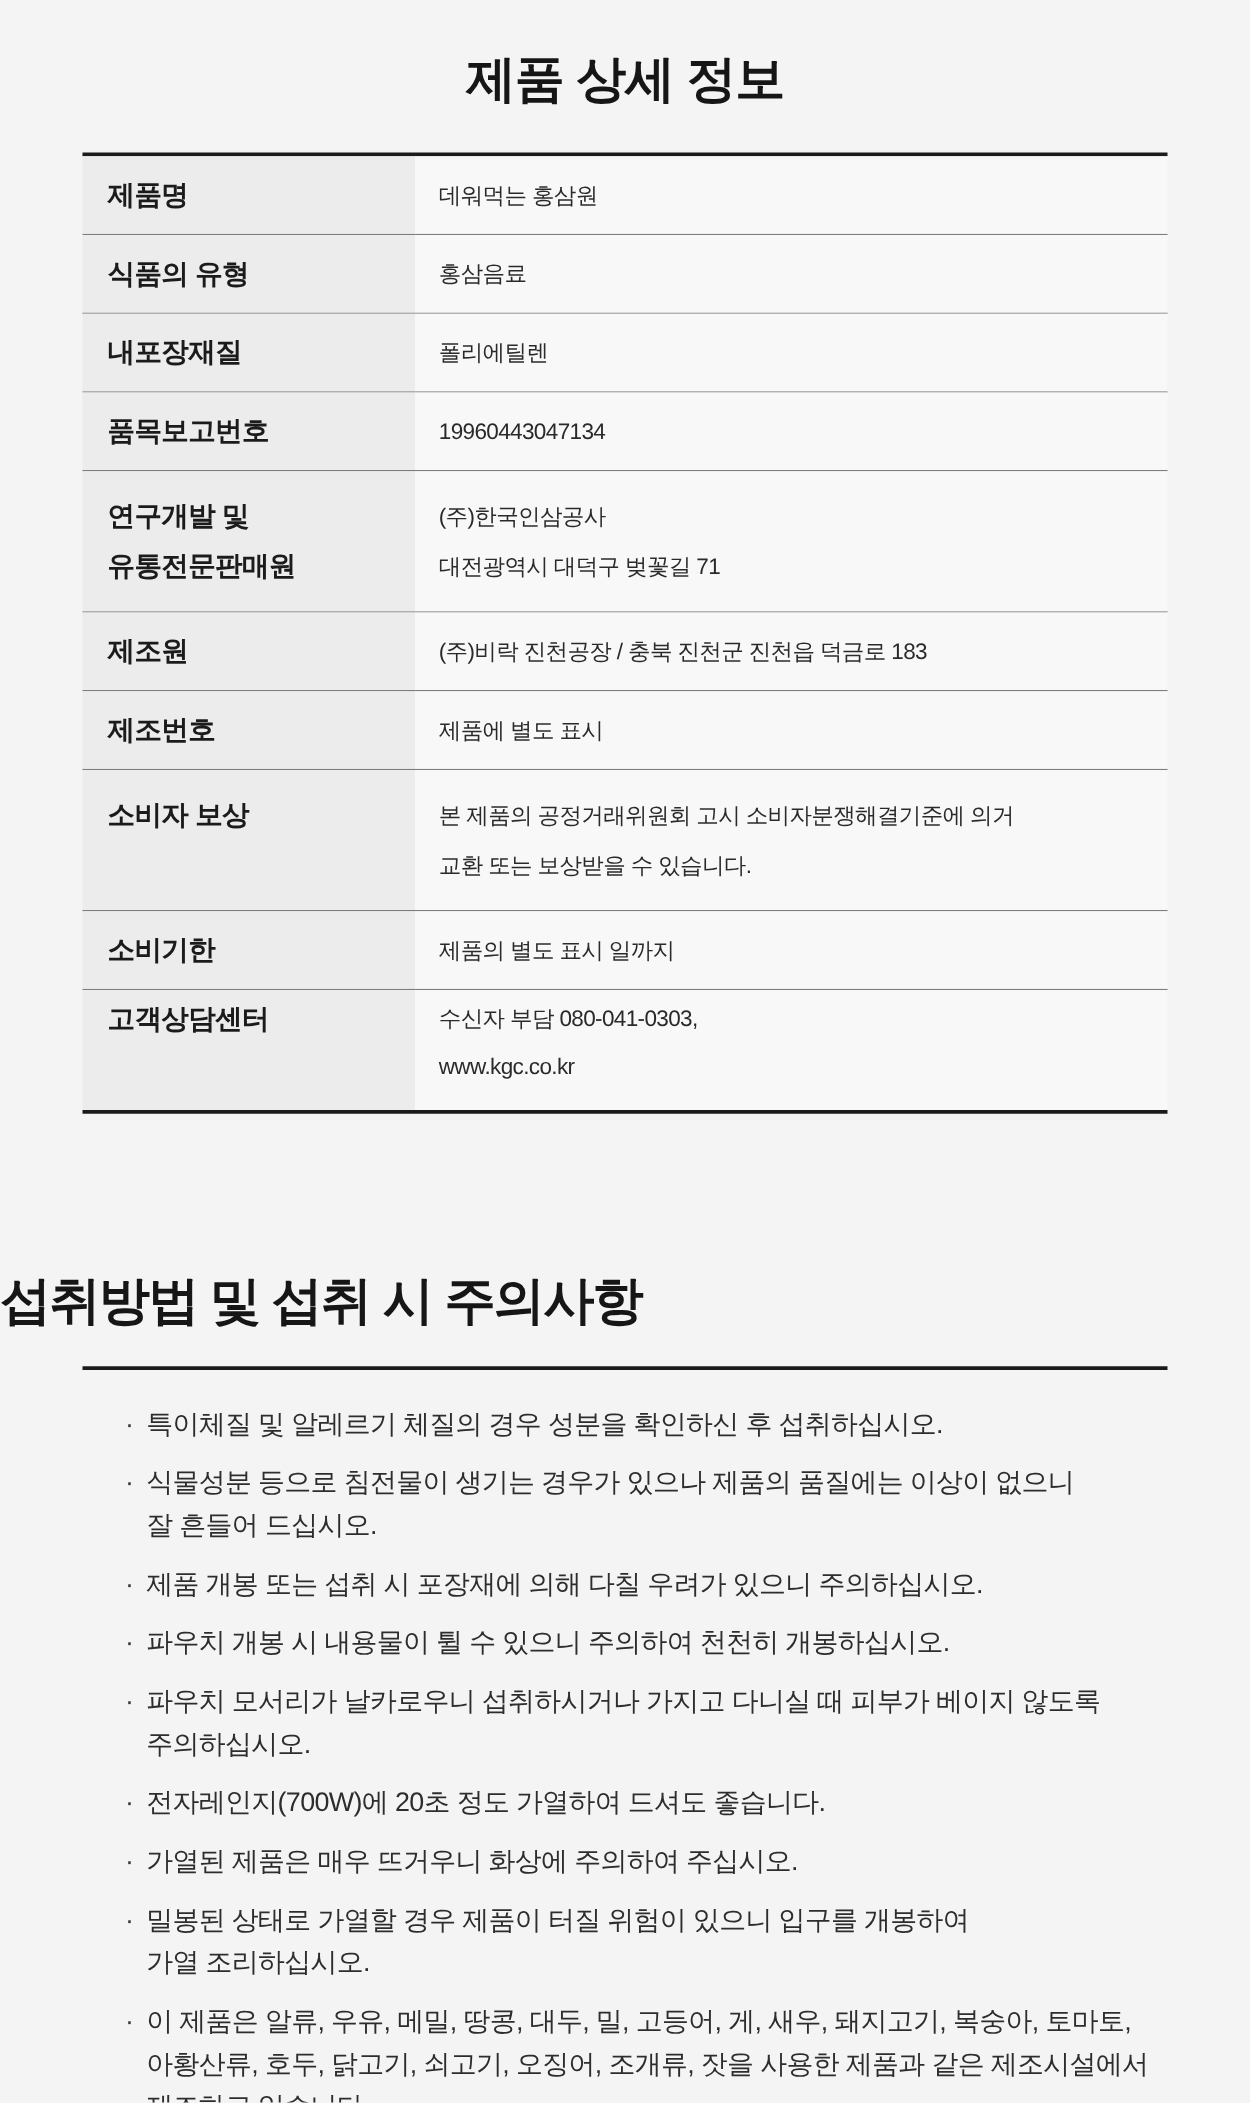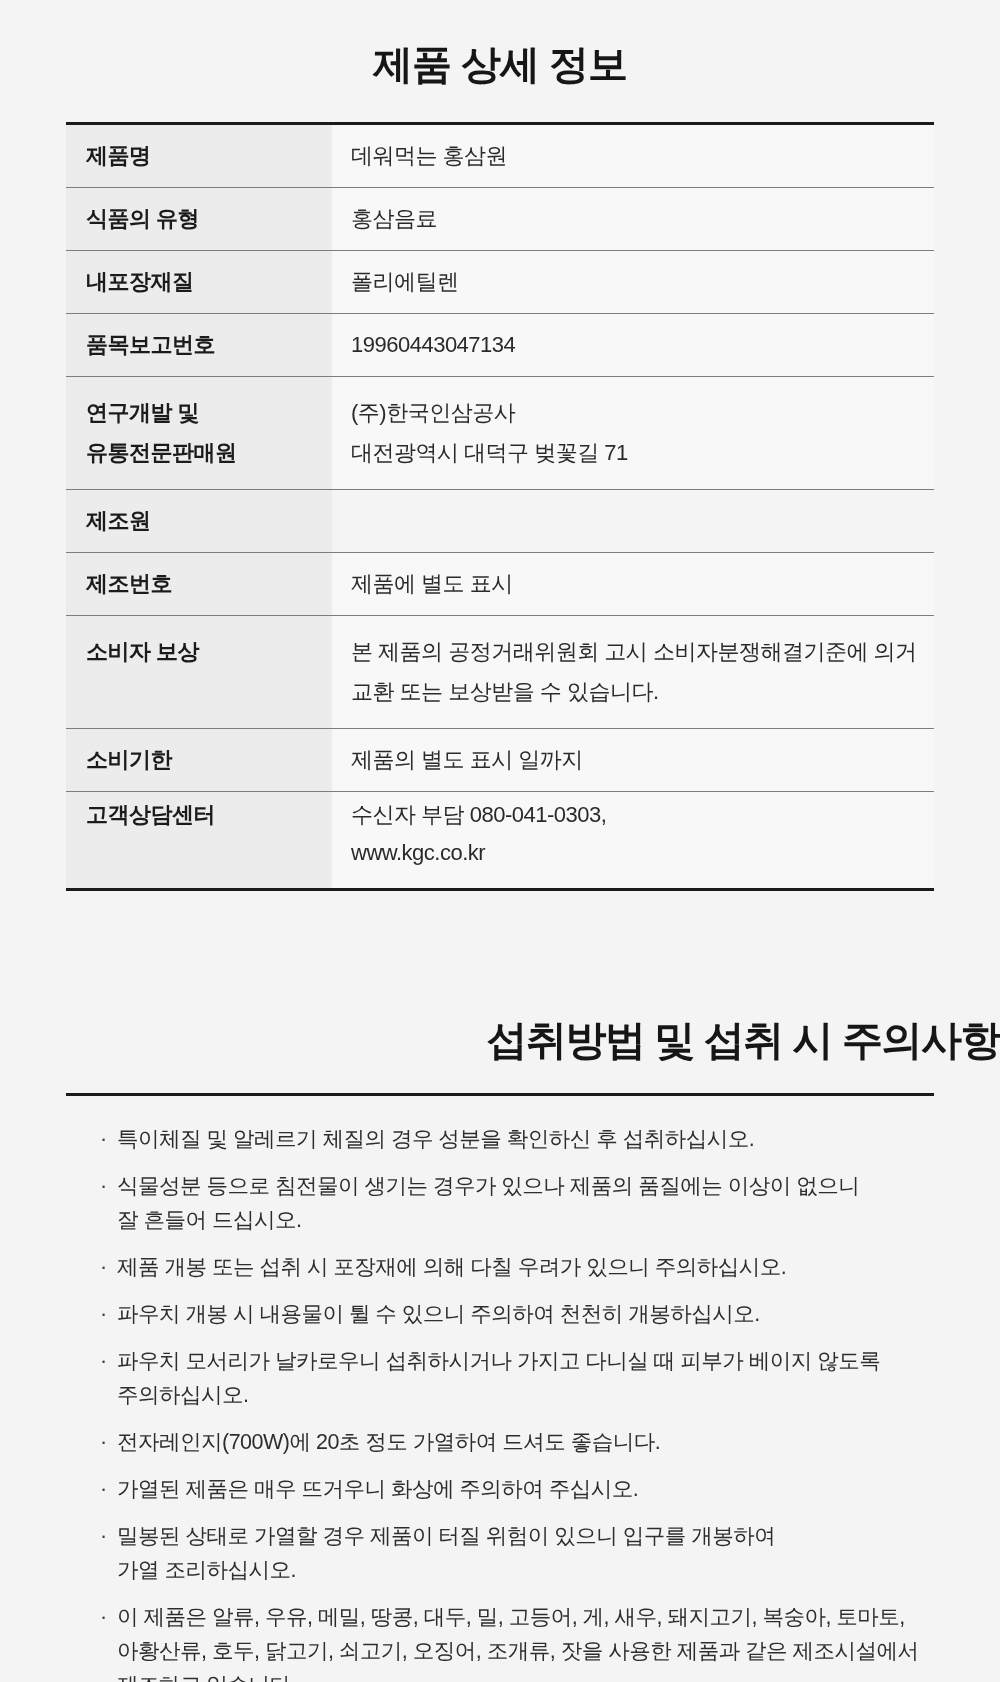--- a/index.html
+++ b/index.html
@@ -17,21 +17,21 @@
     text-align:center;
     font-size:40px;
     font-weight:bold;
     letter-spacing:-1px;
     color:#161616;
     margin:4px;
     padding-top:36px;
     line-height:48px;
   }
   .section2-title{
-    text-align:right;
+    text-align:left;
     font-size:41px;
     font-weight:bold;
     letter-spacing:-1.5px;
     color:#161616;
     margin:0;
     padding-top:124px;
     line-height:50px;
   }
 
   
@@ -50,21 +50,21 @@
     font-size:22px;
     letter-spacing:-0.5px;
     color:#1b1b1b;
     padding:17px 0 17px 20px;
     line-height:28px;
     white-space:pre-line;
   }
   .cell-value{
     flex:1;
     background:#f8f8f8;
-    font-size:22px;
+    font-size:18px;
     letter-spacing:-0.5px;
     color:#2a2a2a;
     padding:17px 10px 17px 19px;
     line-height:28px;
     white-space:pre-line;
   }
   .row-xl .cell-label,.row-xl .cell-value{padding-top:16px;padding-bottom:16px;line-height:40px;}
   .row-lg .cell-label,.row-lg .cell-value{padding-top:4px;padding-bottom:16px;line-height:38px;}
 
   
@@ -124,20 +124,21 @@
       <div class="cell-value">19960443047134</div>
     </div>
     <div class="info-row row-xl">
       <div class="cell-label">연구개발 및
 유통전문판매원</div>
       <div class="cell-value">(주)한국인삼공사
 대전광역시 대덕구 벚꽃길 71</div>
     </div>
     <div class="info-row">
       <div class="cell-label">제조원</div>
+      <div class="cell-value">(주)비락 진천공장 / 충북 진천군 진천읍 덕금로 183</div>
     </div>
     <div class="info-row">
       <div class="cell-label">제조번호</div>
       <div class="cell-value">제품에 별도 표시</div>
     </div>
     <div class="info-row row-xl">
       <div class="cell-label">소비자 보상</div>
       <div class="cell-value">본 제품의 공정거래위원회 고시 소비자분쟁해결기준에 의거
 교환 또는 보상받을 수 있습니다.</div>
     </div>

